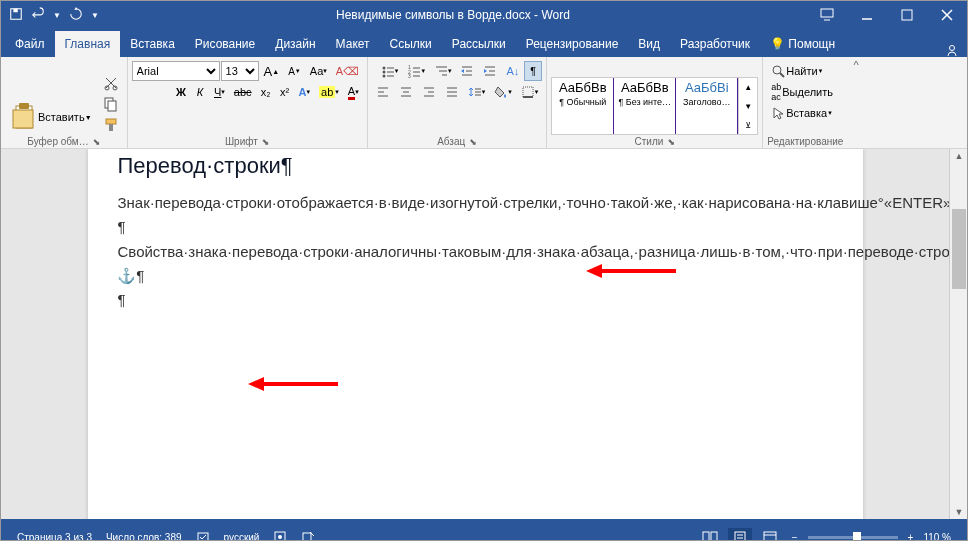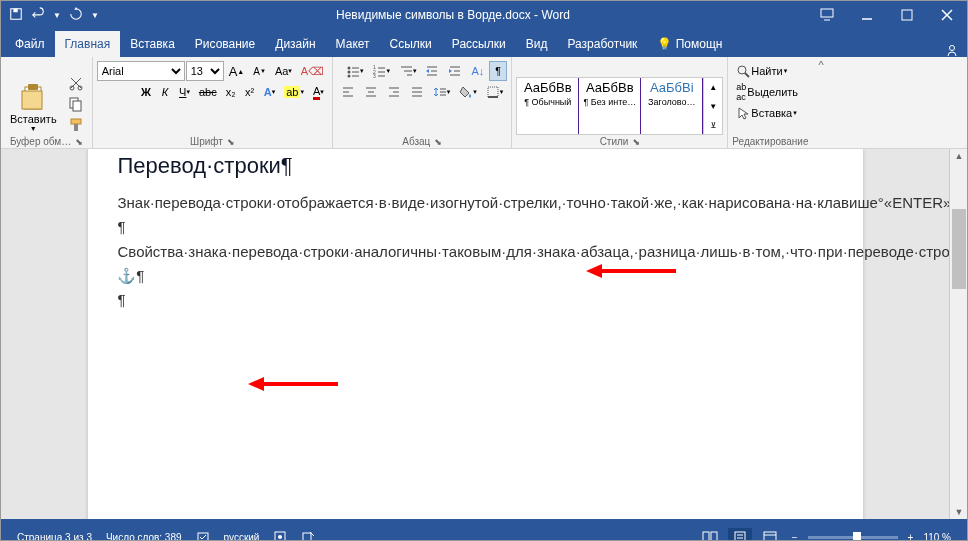--- a/index.html
+++ b/index.html
@@ -12,21 +12,21 @@
 .tb-btn { width: 40px; height: 28px; display: flex; align-items: center; justify-content: center; cursor: pointer; }
 .tabbar { background: #2b579a; height: 28px; display: flex; align-items: flex-end; color: #fff; font-size: 12px; padding-left: 4px; }
 .tab { padding: 6px 10px; cursor: pointer; }
 .tab.active { background: #f3f3f3; color: #2b579a; }
 .tab-right { margin-left: auto; display: flex; align-items: center; padding-right: 8px; gap: 8px; }
 .ribbon { background: #f3f3f3; height: 92px; border-bottom: 1px solid #d4d4d4; display: flex; font-size: 11px; }
 .rgroup { border-right: 1px solid #d4d4d4; padding: 2px 4px 0 4px; display: flex; flex-direction: column; }
 .rgroup-body { flex: 1; display: flex; align-items: flex-end; gap: 2px; padding-top: 2px; }
 .rgroup-label { text-align: center; color: #666; font-size: 10px; padding: 1px 0; display: flex; justify-content: center; align-items: center; gap: 4px; }
 .rbtn { padding: 2px 3px; cursor: pointer; display: flex; align-items: center; justify-content: center; min-width: 18px; height: 20px; border: 1px solid transparent; }
-.rbtn.big { flex-direction: column; height: auto; padding: 2px 4px; }
+.rbtn.big { flex-direction: row; height: auto; padding: 2px 4px; }
 .vsplit { display: flex; flex-direction: column; gap: 1px; }
 .hsplit { display: flex; gap: 1px; align-items: center; }
 select.rsel { font-size: 11px; height: 20px; border: 1px solid #ababab; background: #fff; }
 .clipboard-col { display: flex; flex-direction: column; align-items: center; }
 .styles-gallery { display: flex; border: 1px solid #ccc; background: #fff; height: 58px; }
 .style-item { width: 62px; padding: 2px; text-align: center; border-right: 1px solid #4c1d95; cursor: pointer; font-size: 9px; overflow: hidden; }
 .style-sample { font-size: 13px; margin-bottom: 2px; }
 .page-area { background: #e6e6e6; height: 370px; position: relative; display: flex; }
 .doc-scroll { flex: 1; overflow: auto; padding: 0 10px; }
 .doc { background: #fff; margin: 0 auto; width: 775px; min-height: 380px; padding: 4px 30px 30px 30px; font-family: Arial; color: #333; box-shadow: 0 0 4px rgba(0,0,0,0.2); position: relative; }
@@ -93,20 +93,21 @@
 
 <div class="tabbar">
   <div class="tab">Файл</div>
   <div class="tab active">Главная</div>
   <div class="tab">Вставка</div>
   <div class="tab">Рисование</div>
   <div class="tab">Дизайн</div>
   <div class="tab">Макет</div>
   <div class="tab">Ссылки</div>
   <div class="tab">Рассылки</div>
+  <div class="tab">Рецензирование</div>
   <div class="tab">Вид</div>
   <div class="tab">Разработчик</div>
   <div class="tab">💡 <span>Помощн</span></div>
   <div class="tab-right">
     <span>
         <svg width="14" height="14">
           <circle cx="7" cy="5" r="2.5" fill="none" stroke="#fff"></circle>
           <path d="M3 13 A4 4 0 0 1 11 13" fill="none" stroke="#fff"></path>
         </svg>
       </span>

